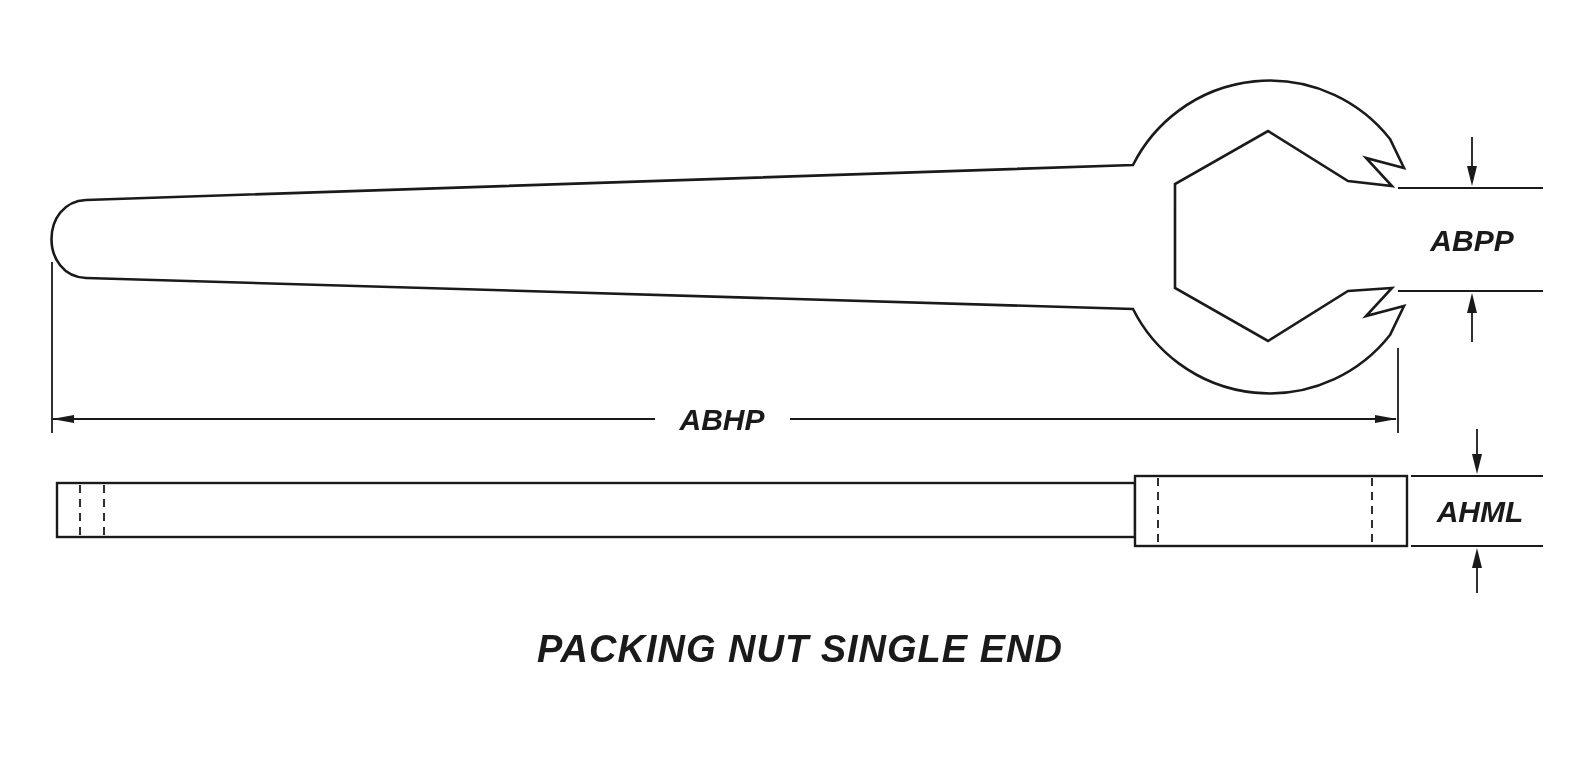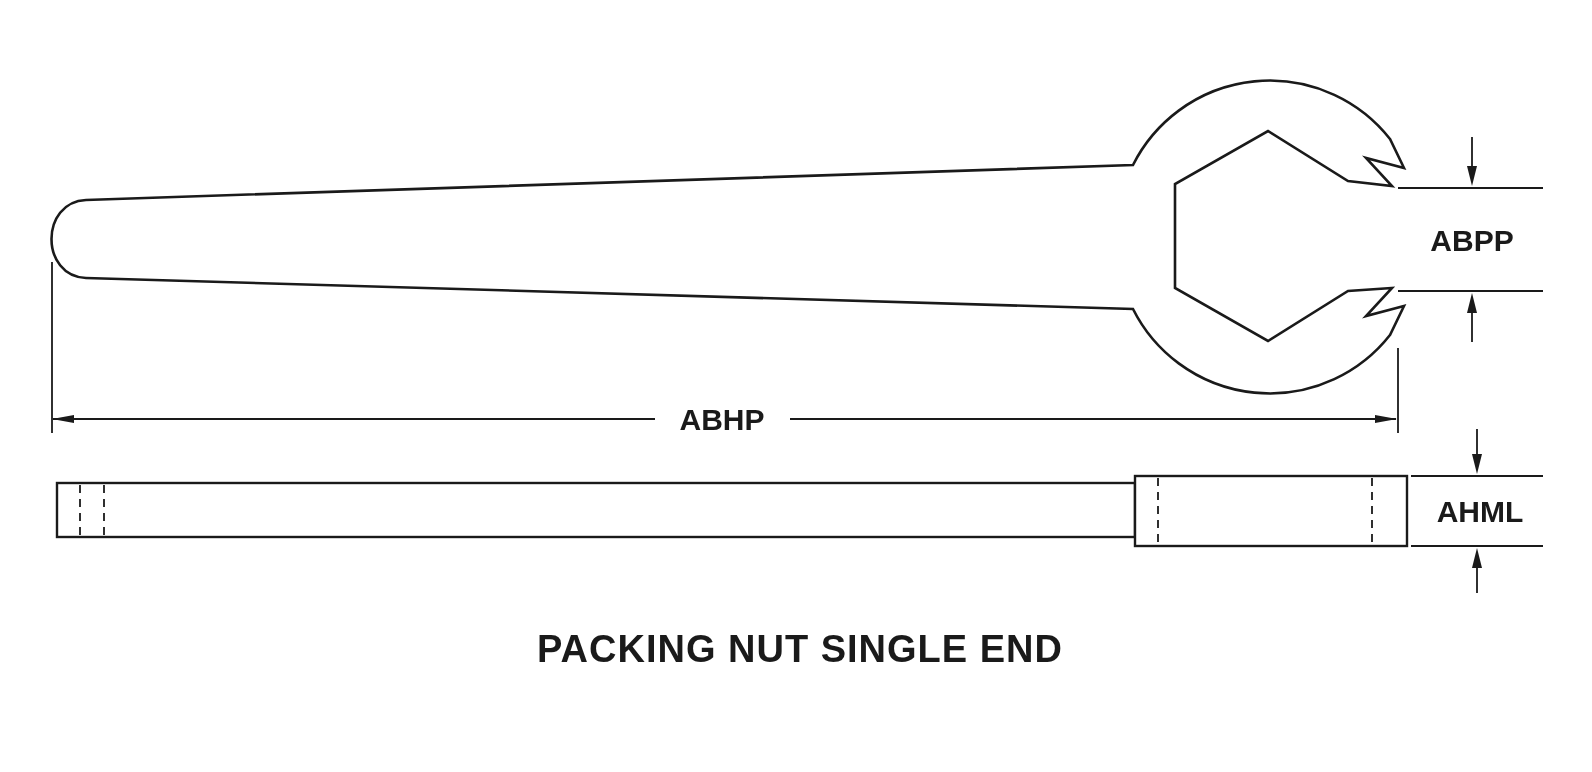--- a/index.html
+++ b/index.html
@@ -6,20 +6,21 @@
   html, body { background: #ffffff; }
   body {
     font-family: "Liberation Sans", sans-serif;
     width: 1592px; height: 772px;
     overflow: hidden;
   }
   .canvas {
     position: relative;
     width: 1592px; height: 544px;
     background: var(--bg, #ffffff);
+    font-style: italic;
   }
   svg { display: block; }
 
   .outline {
     fill: #ffffff;
     stroke: var(--line, #1a1a1a);
     stroke-width: 2.6;
     stroke-linejoin: miter;
   }
   .solid-rect {

